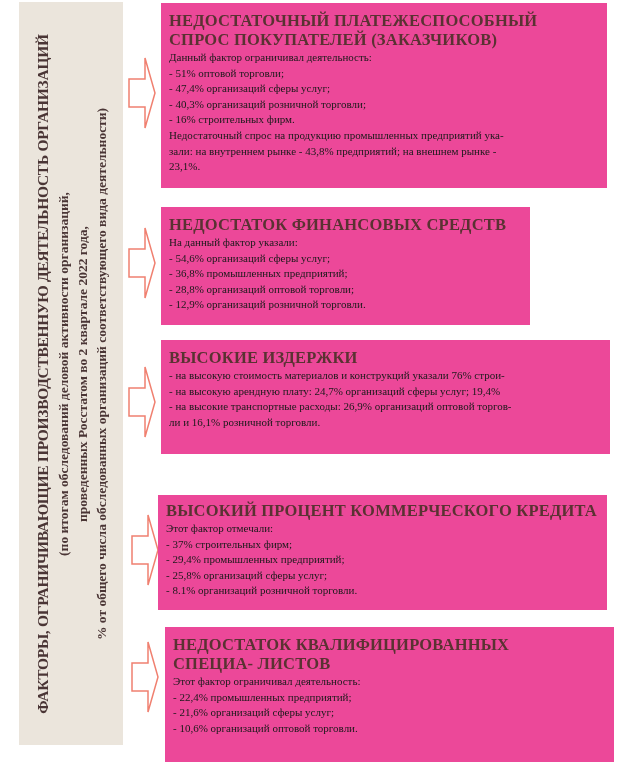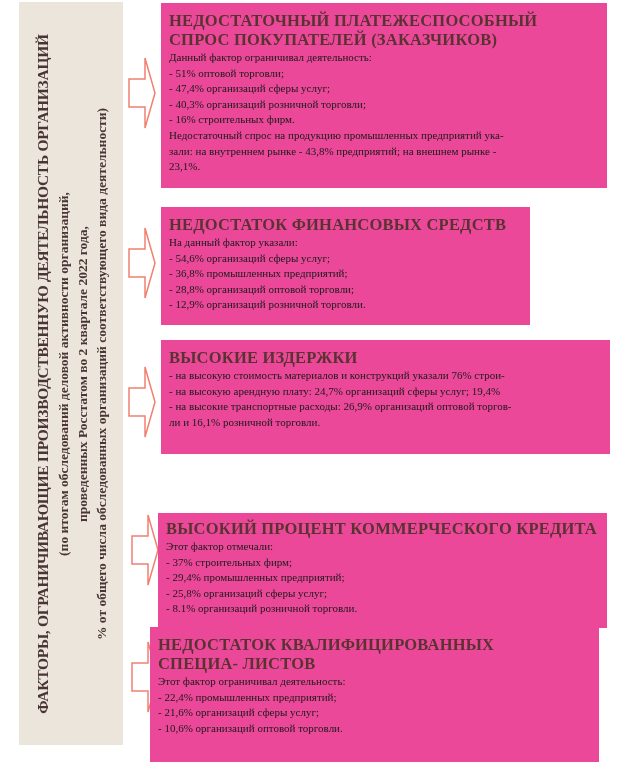--- a/index.html
+++ b/index.html
@@ -69,28 +69,28 @@
 </div>
 
 <div class="box" style="left:161px;top:340px;width:449px;height:114px">
   <div class="box-title">ВЫСОКИЕ ИЗДЕРЖКИ</div>
   <div class="box-line">- на высокую стоимость материалов и конструкций указали 76% строи-</div>
   <div class="box-line">- на высокую арендную плату: 24,7% организаций сферы услуг; 19,4%</div>
   <div class="box-line">- на высокие транспортные расходы: 26,9% организаций оптовой торгов-</div>
   <div class="box-line">ли и 16,1% розничной торговли.</div>
 </div>
 
-<div class="box" style="left:158px;top:513px;width:449px;height:115px;padding-top:6px">
+<div class="box" style="left:158px;top:495px;width:449px;height:115px;padding-top:6px">
   <div class="box-title">ВЫСОКИЙ ПРОЦЕНТ КОММЕРЧЕСКОГО КРЕДИТА</div>
   <div class="box-line">Этот фактор отмечали:</div>
   <div class="box-line">- 37% строительных фирм;</div>
   <div class="box-line">- 29,4% промышленных предприятий;</div>
   <div class="box-line">- 25,8% организаций сферы услуг;</div>
   <div class="box-line">- 8.1% организаций розничной торговли.</div>
 </div>
 
-<div class="box" style="left:150px;top:627px;width:449px;height:135px">
+<div class="box" style="left:165px;top:627px;width:449px;height:135px">
   <div class="box-title" style="width:420px">НЕДОСТАТОК КВАЛИФИЦИРОВАННЫХ СПЕЦИА- ЛИСТОВ</div>
   <div class="box-line">Этот фактор ограничивал деятельность:</div>
   <div class="box-line">- 22,4% промышленных предприятий;</div>
   <div class="box-line">- 21,6% организаций сферы услуг;</div>
   <div class="box-line">- 10,6% организаций оптовой торговли.</div>
 </div>
 
 </body></html>

